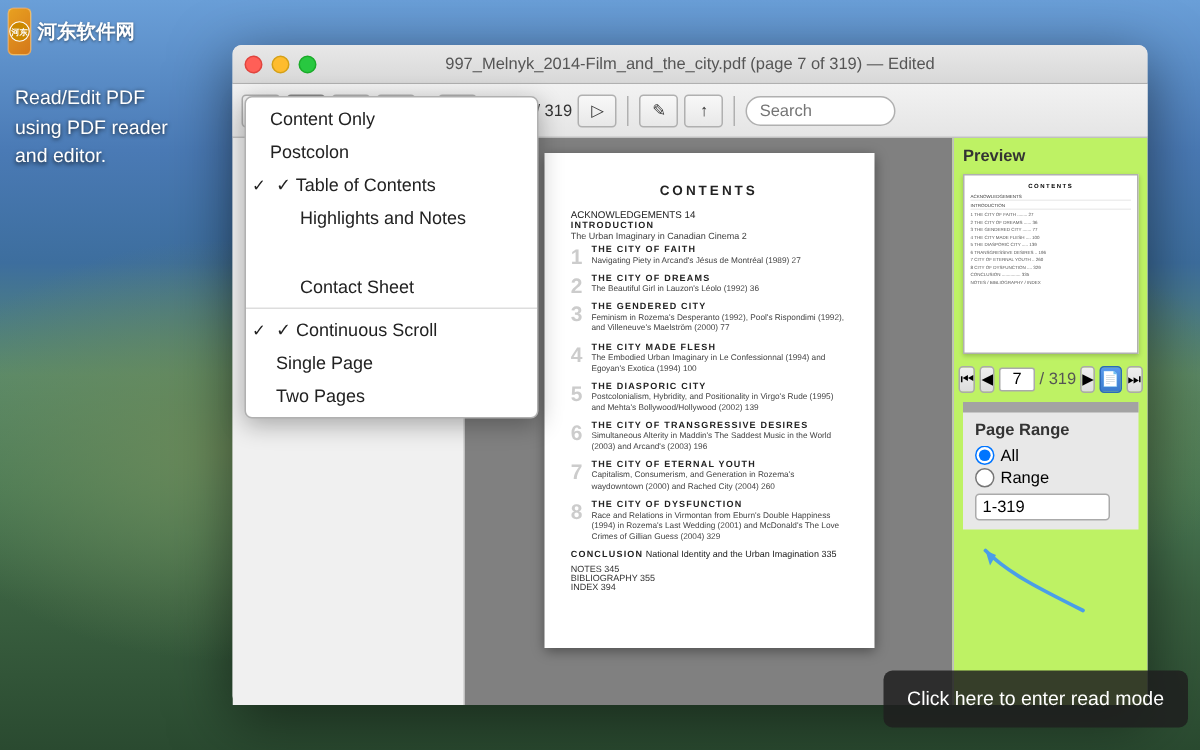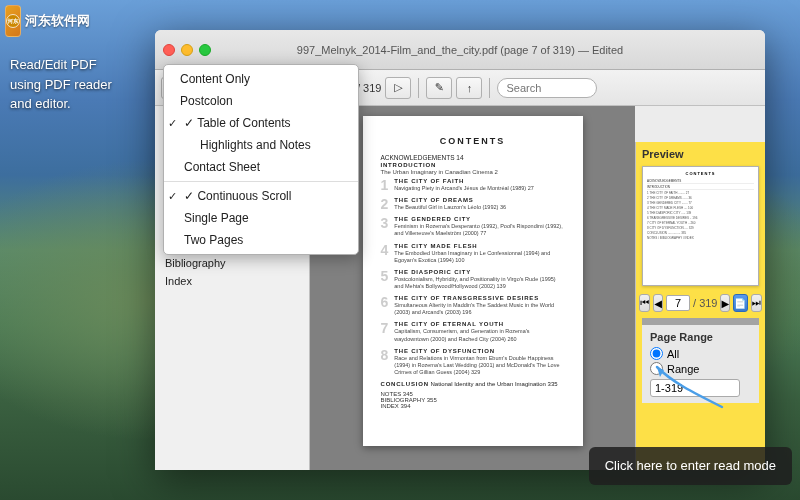--- a/index.html
+++ b/index.html
@@ -39,21 +39,21 @@
       border-radius: 6px;
       box-shadow: 0 10px 40px rgba(0,0,0,0.5);
       z-index: 10;
       display: flex;
       flex-direction: column;
       overflow: visible;
     }
 
     
     .title-bar {
-      height: 40px;
+      height: 26px;
       background: linear-gradient(180deg, #e8e8e8 0%, #d8d8d8 100%);
       border-radius: 6px 6px 0 0;
       border-bottom: 1px solid #b0b0b0;
       display: flex;
       align-items: center;
       padding: 0 8px;
       position: relative;
     }
     .traffic-lights {
       display: flex;
@@ -216,26 +216,25 @@
     }
     .pdf-chapter-sub {
       font-size: 5.5px;
       color: #444;
       line-height: 1.3;
     }
 
     
     .preview-panel {
       width: 130px;
-      background: #fde047;
+      background: #bef264;
       border-left: 1px solid #c0c0c0;
       padding: 6px;
       display: flex;
       flex-direction: column;
-      margin-top: 36px;
     }
     .preview-label {
       font-size: 11px;
       font-weight: 600;
       color: #333;
       margin-bottom: 6px;
     }
     .preview-thumb {
       background: white;
       border: 1px solid #b0b0b0;
@@ -595,21 +594,21 @@
 
   </div>
 
 </div>
 
 <div class="dropdown-menu">
   <div class="dropdown-item">Content Only</div>
   <div class="dropdown-item">Postcolon</div>
   <div class="dropdown-item checked" style="padding-left:20px;">✓ Table of Contents</div>
   <div class="dropdown-item" style="padding-left:36px;">Highlights and Notes</div>
-  <div class="dropdown-item" style="padding-left:20px;">Contact Sheet</div>
+  <div class="dropdown-item" style="padding-left:36px;margin-top:24px;">Contact Sheet</div>
   <div class="dropdown-separator"></div>
   <div class="dropdown-item checked" style="padding-left:20px;">✓ Continuous Scroll</div>
   <div class="dropdown-item" style="padding-left:20px;">Single Page</div>
   <div class="dropdown-item" style="padding-left:20px;">Two Pages</div>
 </div>
 
 <div style="position:absolute;bottom:15px;right:8px;z-index:60;display:flex;flex-direction:column;align-items:flex-end;gap:40px;">
 
   <svg width="80" height="50" style="margin-right:60px;margin-bottom:-5px;">
     <path d="M 70 45 C 40 30 20 20 5 5" stroke="#4a9ee8" stroke-width="2.5" fill="none" stroke-linecap="round"></path>

